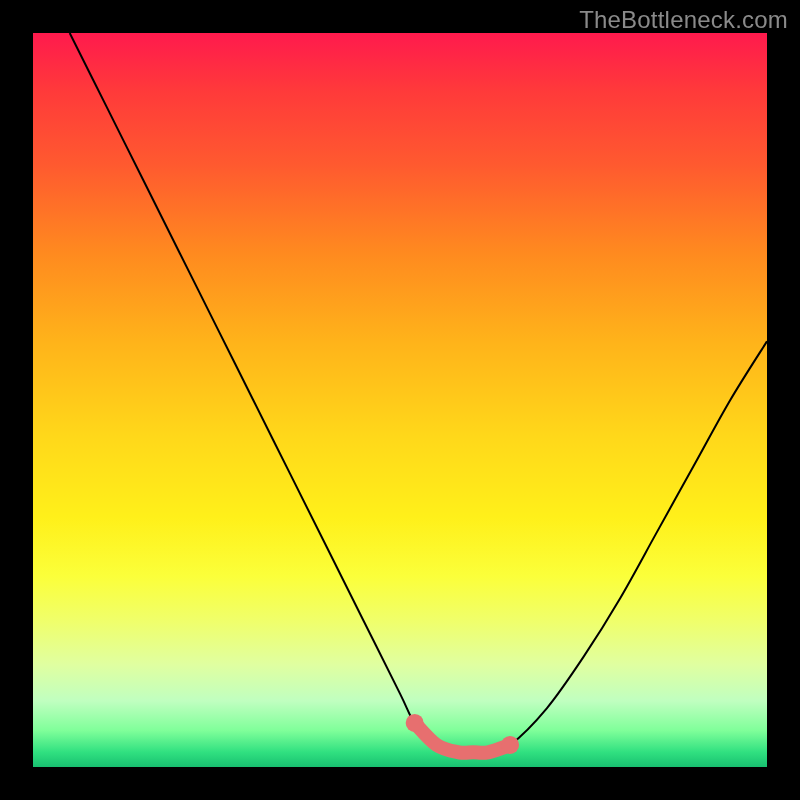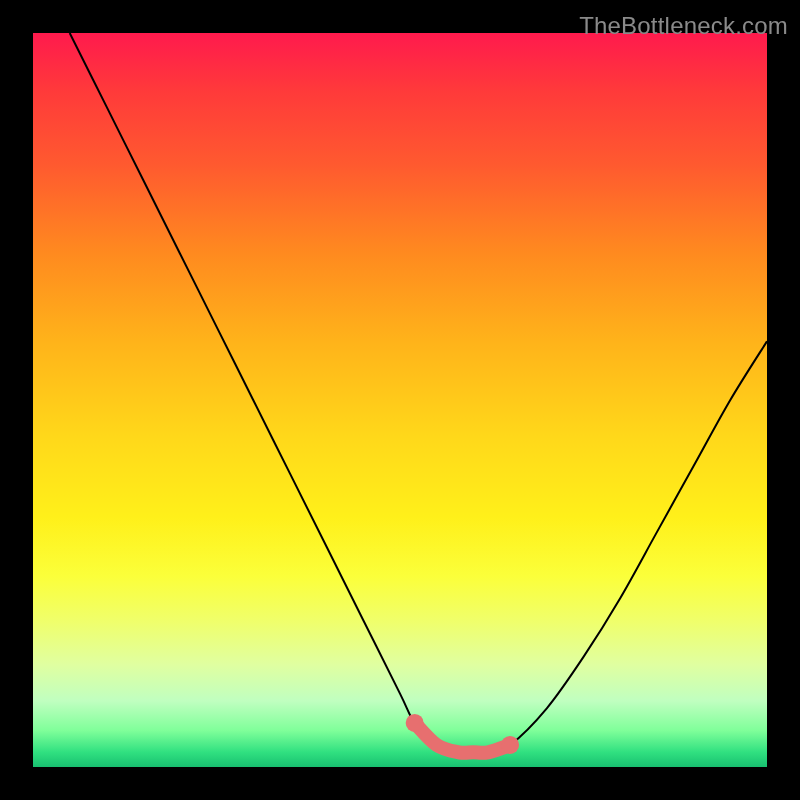--- a/index.html
+++ b/index.html
@@ -36,21 +36,21 @@
       #f0ff6a 80%,
       #e0ffa0 86%,
       #c0ffc0 91%,
       #80ff9a 95%,
       #30e080 98%,
       #18c070 100%
     );
   }
   .watermark {
     position: absolute;
-    top: 12px;
+    top: 6px;
     right: 12px;
     font-family: Arial, Helvetica, sans-serif;
     font-size: 24px;
     font-weight: 500;
     color: #8a8a8a;
     letter-spacing: 0.2px;
     user-select: none;
   }
   svg {
     position: absolute;

